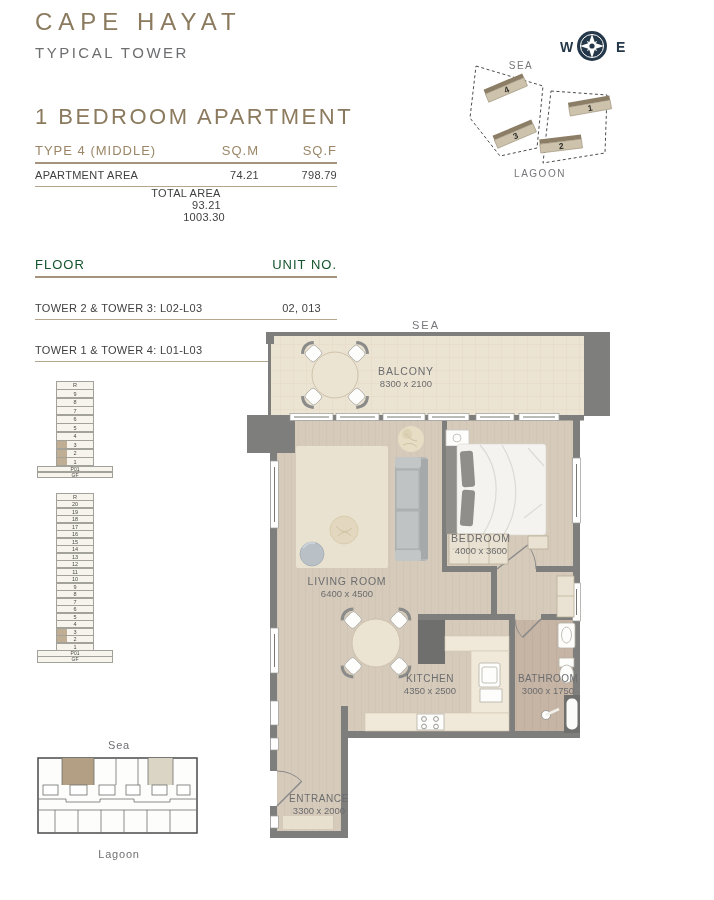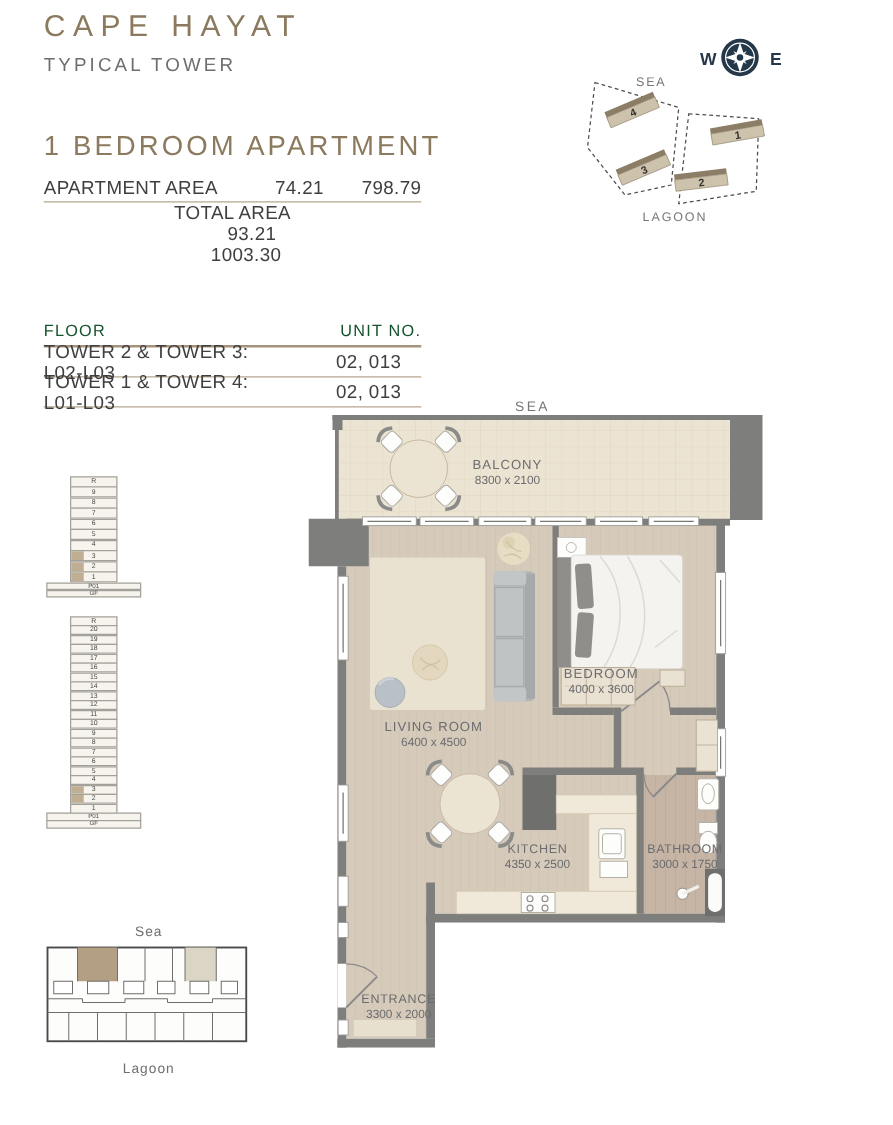--- a/index.html
+++ b/index.html
@@ -11,31 +11,31 @@
   .brand{left:35px;top:8px;font-size:24px;letter-spacing:6px;color:#8b7a5e;font-weight:400;}
   .brand-sub{left:35px;top:44px;font-size:15px;letter-spacing:2.5px;color:#6d6e70;}
   .apt-head{left:35px;top:104px;font-size:22px;letter-spacing:2.5px;color:#8b7a5e;}
 
   
   .tbl{left:35px;top:139px;width:302px;}
   .tbl2{left:35px;top:252px;width:302px;}
   .trowline{display:flex;align-items:center;box-sizing:border-box;}
   .th-brown{color:#9b8768;font-size:13px;letter-spacing:1px;}
   .th-gray{color:#14532d;font-size:13px;letter-spacing:1px;}
-  .td{color:#3f3f3f;font-size:15px;letter-spacing:.3px;}
+  .td{color:#3f3f3f;font-size:11px;letter-spacing:.3px;}
   .c-label{flex:1;text-align:left;}
   .c-sqm{width:70px;text-align:right;}
   .c-sqf{width:78px;text-align:right;}
   .c-unit{width:110px;text-align:right;padding-right:16px;box-sizing:border-box;}
   .hd{height:25px;border-bottom:2px solid #a6937b;}
   .rw{height:23px;border-bottom:1px solid #b7a68e;}
   .rw:last-child{border-bottom:1px solid #b7a68e;flex-direction:column;}
   .rw.noline{border-bottom:none;}
   .hd2{height:26px;border-bottom:2px solid #a6937b;}
-  .rw2{height:24px;border-bottom:1px solid #b7a68e;}
+  .rw2{height:24px;border-bottom:1px solid #b7a68e;margin-top:18px;}
 
   
   .tower{position:absolute;width:76px;}
   .tower-upper{left:37px;top:381px;}
   .tower-lower{left:37px;top:493px;}
   .tcol{width:38px;margin-left:19px;}
   .trow{position:relative;border:0.5px solid #a3a29a;margin-top:-0.5px;background:#f7f4ed;
         box-sizing:border-box;display:flex;align-items:center;justify-content:center;
         font-size:5.5px;color:#4a4a48;}
   .trow .hl{position:absolute;left:0;top:0;bottom:0;width:10px;background:#bfae93;}
@@ -85,20 +85,25 @@
   </g>
   <g transform="translate(99,89) rotate(-7)">
     <rect x="-21" y="-8" width="42" height="4.5" fill="#8c7e66"></rect>
     <rect x="-21" y="-3.5" width="42" height="9" fill="#cdc3ac" stroke="#8c7e66" stroke-width="0.5"></rect>
     <text x="0" y="4" text-anchor="middle" font-size="8.5" font-weight="bold" fill="#33312e">2</text>
   </g>
   <text x="78" y="121" text-anchor="middle" font-size="10" letter-spacing="1.5" fill="#76777a">LAGOON</text>
 </svg>
 
 <div class="abs tbl">
+  <div class="trowline hd">
+    <div class="c-label th-brown">TYPE 4 (MIDDLE)</div>
+    <div class="c-sqm th-brown">SQ.M</div>
+    <div class="c-sqf th-brown">SQ.F</div>
+  </div>
   <div class="trowline rw">
     <div class="c-label td">APARTMENT AREA</div>
     <div class="c-sqm td">74.21</div>
     <div class="c-sqf td">798.79</div>
   </div>
   <div class="trowline rw noline">
     <div class="c-label td">TOTAL AREA</div>
     <div class="c-sqm td">93.21</div>
     <div class="c-sqf td">1003.30</div>
   </div>

